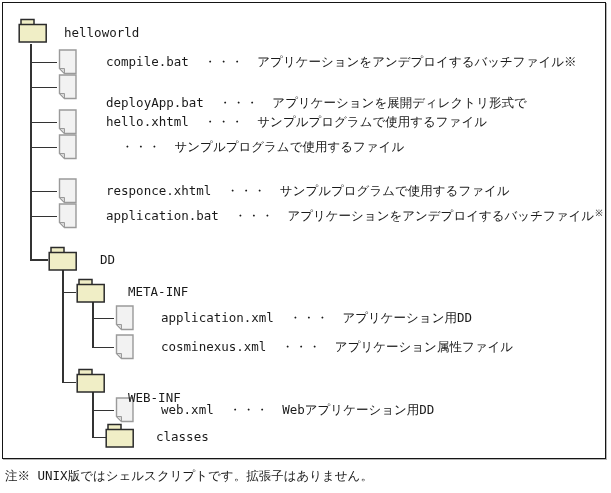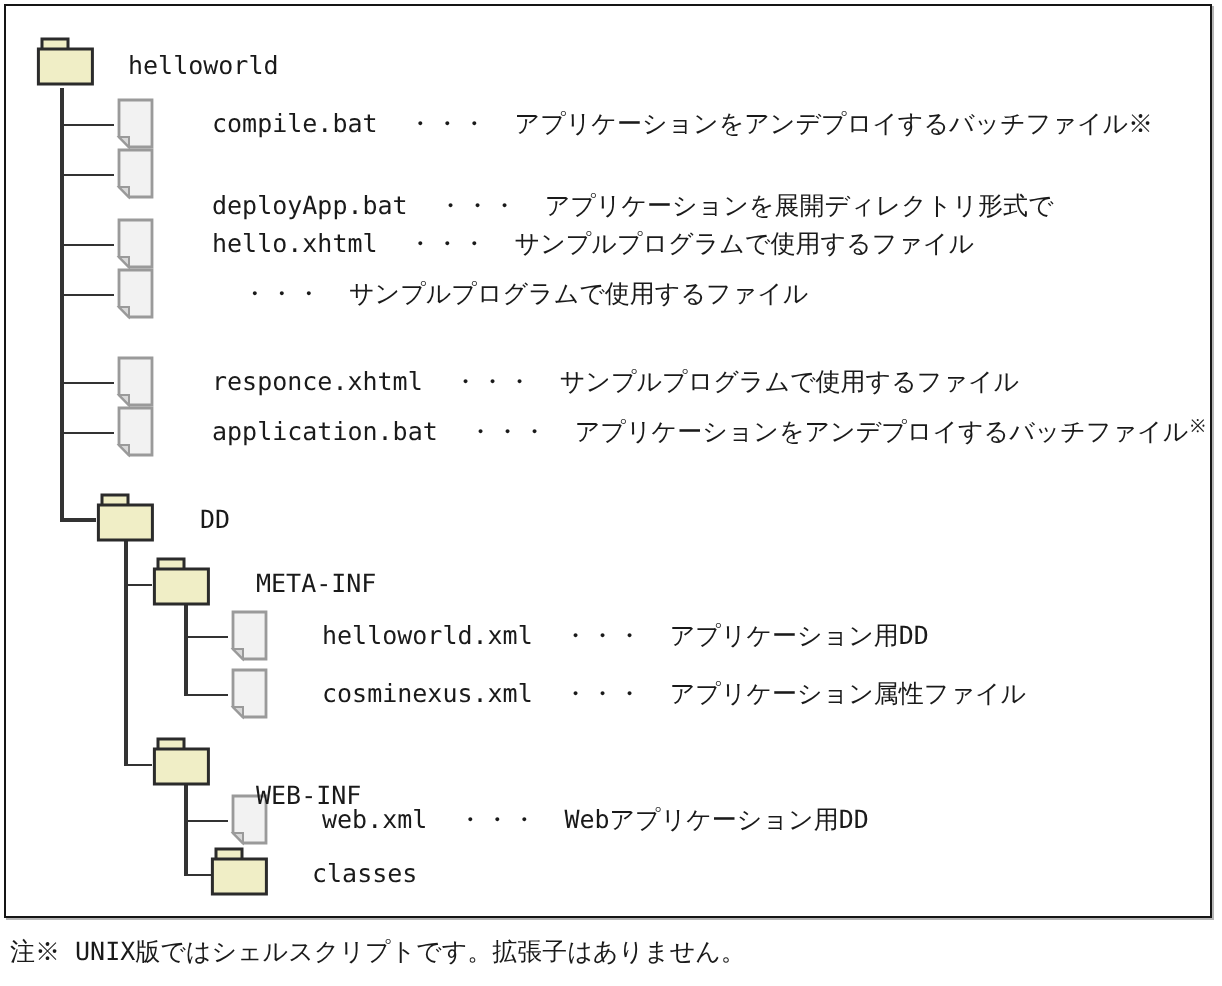--- a/index.html
+++ b/index.html
@@ -177,21 +177,21 @@
 
   <div class="row" style="left:84px;top:252px">
     <span class="lbl">DD</span>
   </div>
 
   <div class="row" style="left:112px;top:284px">
     <span class="lbl">META-INF</span>
   </div>
 
   <div class="row" style="left:145px;top:310px">
-    <span class="lbl">helloworld.xml</span>
+    <span class="lbl">application.xml</span>
     <span class="sep">・・・</span>
     <span>アプリケーション用DD</span>
   </div>
 
   <div class="row" style="left:145px;top:339px">
     <span class="lbl">cosminexus.xml</span>
     <span class="sep">・・・</span>
     <span>アプリケーション属性ファイル</span>
   </div>
 

